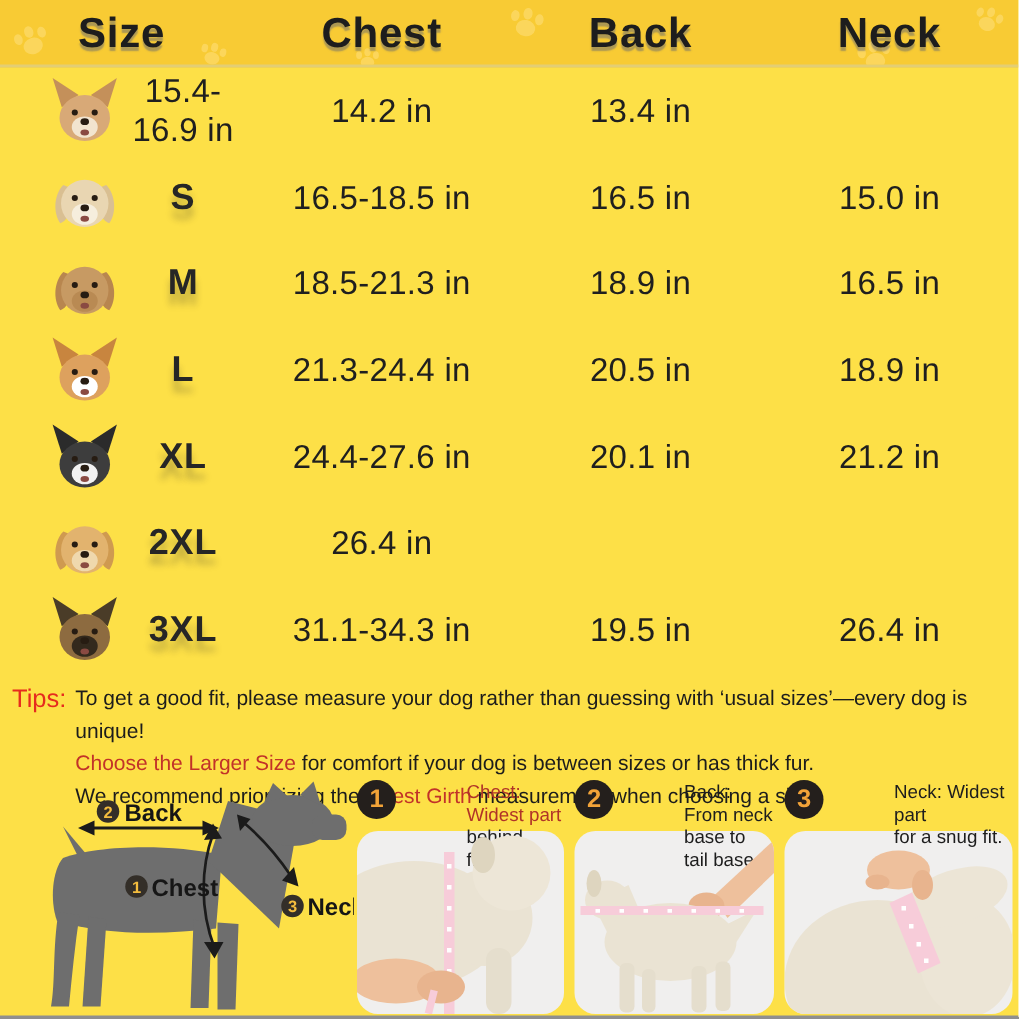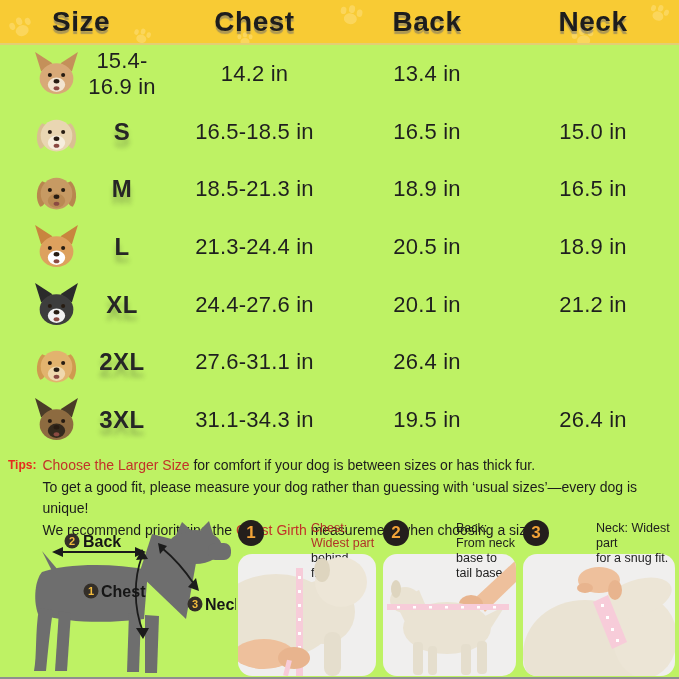--- a/index.html
+++ b/index.html
@@ -1,18 +1,18 @@
 <!DOCTYPE html>
 <html><head>
 <meta charset="utf-8">
 <style>
   * { margin:0; padding:0; box-sizing:border-box; }
   html,body { background:#fff; }
   body { font-family:"Liberation Sans", sans-serif; width:679px; }
-  .page { width:679px; height:679px; background:#bef264; border-bottom:2px solid #8f8f8f; overflow:hidden; position:relative; }
+  .page { width:679px; height:679px; background:#fde047; border-bottom:2px solid #8f8f8f; overflow:hidden; position:relative; }
 
   
   .header { position:relative; height:45px; background:#F8CB34; border-bottom:2px solid #e3ce74;
             display:grid; grid-template-columns:162px 185px 160px 1fr; align-items:center; overflow:hidden; }
   .hcol { text-align:center; font-size:28px; font-weight:bold; color:#1d1d1d; letter-spacing:.5px;
           text-shadow:0 3px 1px rgba(110,110,110,.55); position:relative; z-index:2; }
   .paw { position:absolute; fill:#ffe07d; opacity:.55; z-index:1; }
 
   
   .table { height:404px; }
@@ -26,21 +26,21 @@
   .df-chihuahua { --fur:#d8a977; --muz:#f2e4cf; --ear:#c4905a; }
   .df-havanese  { --fur:#e9d6b2; --muz:#f6eedd; --ear:#d9bf92; }
   .df-poodle    { --fur:#c79a63; --muz:#b98a53; --ear:#b8864f; }
   .df-corgi     { --fur:#dda15e; --muz:#ffffff; --ear:#c8853f; }
   .df-collie    { --fur:#3d3d3d; --muz:#f2f2f2; --ear:#2b2b2b; }
   .df-golden    { --fur:#e2b36e; --muz:#efd8ad; --ear:#cf9a50; }
   .df-shepherd  { --fur:#8d6b40; --muz:#33291d; --ear:#4a3c28; }
 
   
   .tips { height:70px; padding:6px 2px 0 8px; display:flex; gap:6px; }
-  .tips-label { font-size:12px; font-weight:700; color:#e62b1e; line-height:21px; white-space:nowrap; }
+  .tips-label { font-size:17px; font-weight:400; color:#e62b1e; line-height:21px; white-space:nowrap; }
   .tips-lines { font-size:14px; color:#1c1c1c; line-height:21.5px; }
   .red-inline { color:#c23229; }
 
   
   .bottom { position:relative; height:158px; }
   .diagram { position:absolute; left:2px; top:1px; width:234px; height:156px; }
   .dnum  { font-family:"Liberation Sans",sans-serif; font-size:11px; font-weight:bold; fill:#f3bc3e; text-anchor:middle; }
   .dlabel{ font-family:"Liberation Sans",sans-serif; font-size:16px; font-weight:bold; fill:#161616; }
 
   .guide { position:absolute; top:0; }
@@ -181,21 +181,20 @@
     </div>
 
     <div class="row">
       <div></div>
       <div class="cell-dog">
           <svg class="dogface df-golden">
             <use href="#dog-floppy"></use>
           </svg>
         </div>
       <div class="cell-size">2XL</div>
-      <div class="cell-val">27.6-31.1 in</div>
       <div class="cell-val">26.4 in</div>
     </div>
 
     <div class="row">
       <div></div>
       <div class="cell-dog">
           <svg class="dogface df-shepherd">
             <use href="#dog-pointy"></use>
           </svg>
         </div>
@@ -203,22 +202,22 @@
       <div class="cell-val">31.1-34.3 in</div>
       <div class="cell-val">19.5 in</div>
       <div class="cell-val">26.4 in</div>
     </div>
 
   </main>
 
   <section class="tips">
     <span class="tips-label">Tips:</span>
     <div class="tips-lines">
+      <div>To get a good fit, please measure your dog rather than guessing with ‘usual sizes’—every dog is unique!</div>
       <div><span class="red-inline">Choose the Larger Size</span><span> for comfort if your dog is between sizes or has thick fur.</span></div>
-      <div>To get a good fit, please measure your dog rather than guessing with ‘usual sizes’—every dog is unique!</div>
       <div><span>We recommend prioritizing the </span><span class="red-inline">Chest Girth</span><span> measurement when choosing a size.</span></div>
     </div>
   </section>
 
   <section class="bottom">
 
     <svg class="diagram" viewBox="0 0 234 156">
       <g fill="#6e6e6e">
         <polygon points="56,50 40,31 52,55"></polygon>
         <path d="M40,52 C33,60 31,80 36,94 C70,104 108,103 142,99 L146,50 C108,42 62,44 40,52 Z"></path>

